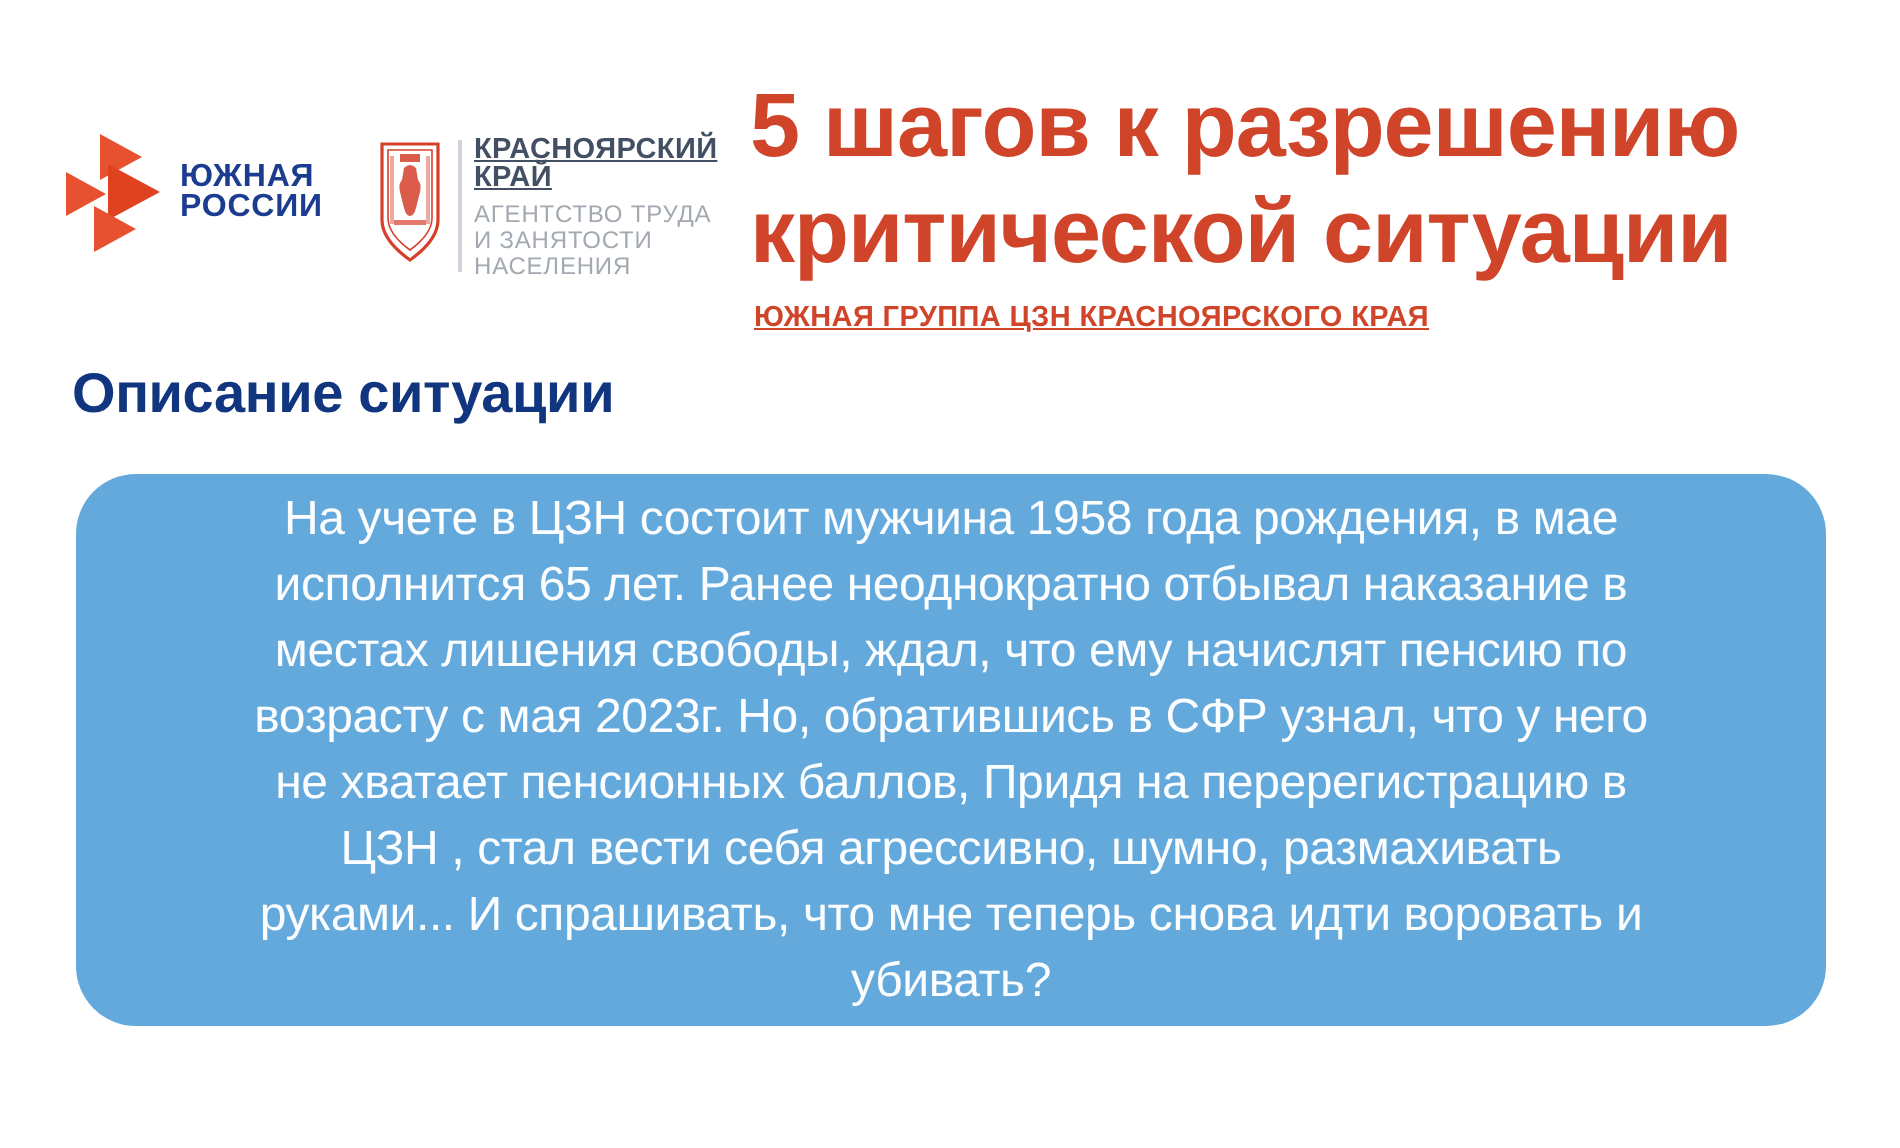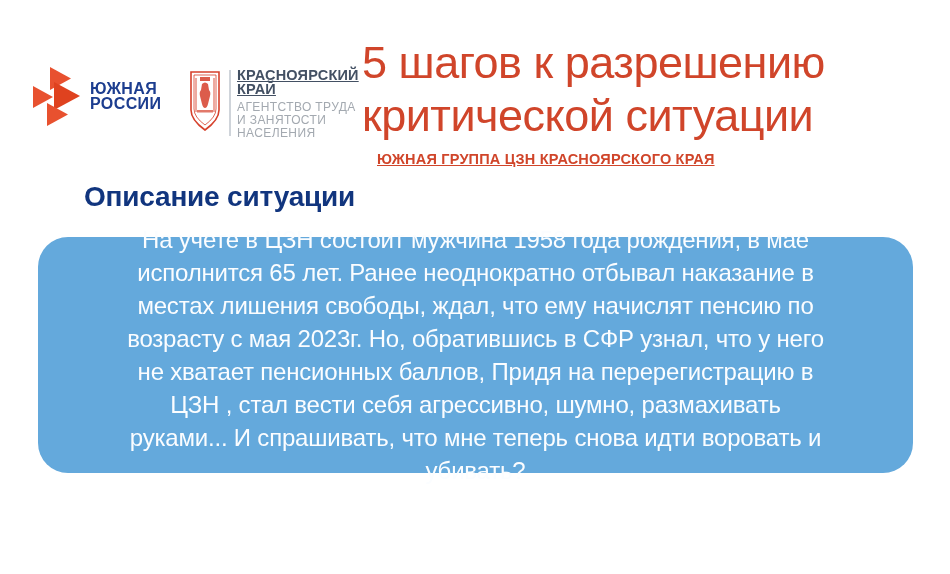--- a/index.html
+++ b/index.html
@@ -30,36 +30,36 @@
     font-size:14.5px;font-weight:bold;color:#435063;
     line-height:14px;letter-spacing:.2px;white-space:pre-line;text-decoration:underline;
   }
   .krai-agency{
     position:absolute;left:237px;top:101px;
     font-size:12px;color:#a3a9b0;
     line-height:12.8px;letter-spacing:.4px;white-space:pre-line;
   }
   
   .main-title{
-    position:absolute;left:362px;top:36px;width:560px;
-    font-size:45px;font-weight:normal;color:#d0452a;
+    position:absolute;left:375px;top:36px;width:560px;
+    font-size:45px;font-weight:bold;color:#d0452a;
     line-height:53px;white-space:pre-line;letter-spacing:-0.5px;
   }
   .sub-title{
     position:absolute;left:377px;top:151px;
     font-size:14.5px;font-weight:bold;color:#d0452a;letter-spacing:.2px;text-decoration:underline;
   }
   
   .section-heading{
     position:absolute;left:36px;top:181px;
-    font-size:28px;font-weight:bold;color:#11357e;letter-spacing:-0.2px;margin-left:48px;
+    font-size:28px;font-weight:bold;color:#11357e;letter-spacing:-0.2px;
   }
   
   .situation-box{
-    position:absolute;left:38px;top:237px;width:875px;height:236px;
+    position:absolute;left:38px;top:237px;width:875px;height:276px;
     background:#64a9dc;border-radius:30px;
     display:flex;align-items:center;justify-content:center;
   }
   .situation-text{
     color:#fbfdff;font-size:24px;line-height:33px;
     text-align:center;white-space:pre-line;letter-spacing:-0.2px;
   }
 </style>
 </head>
 <body>

